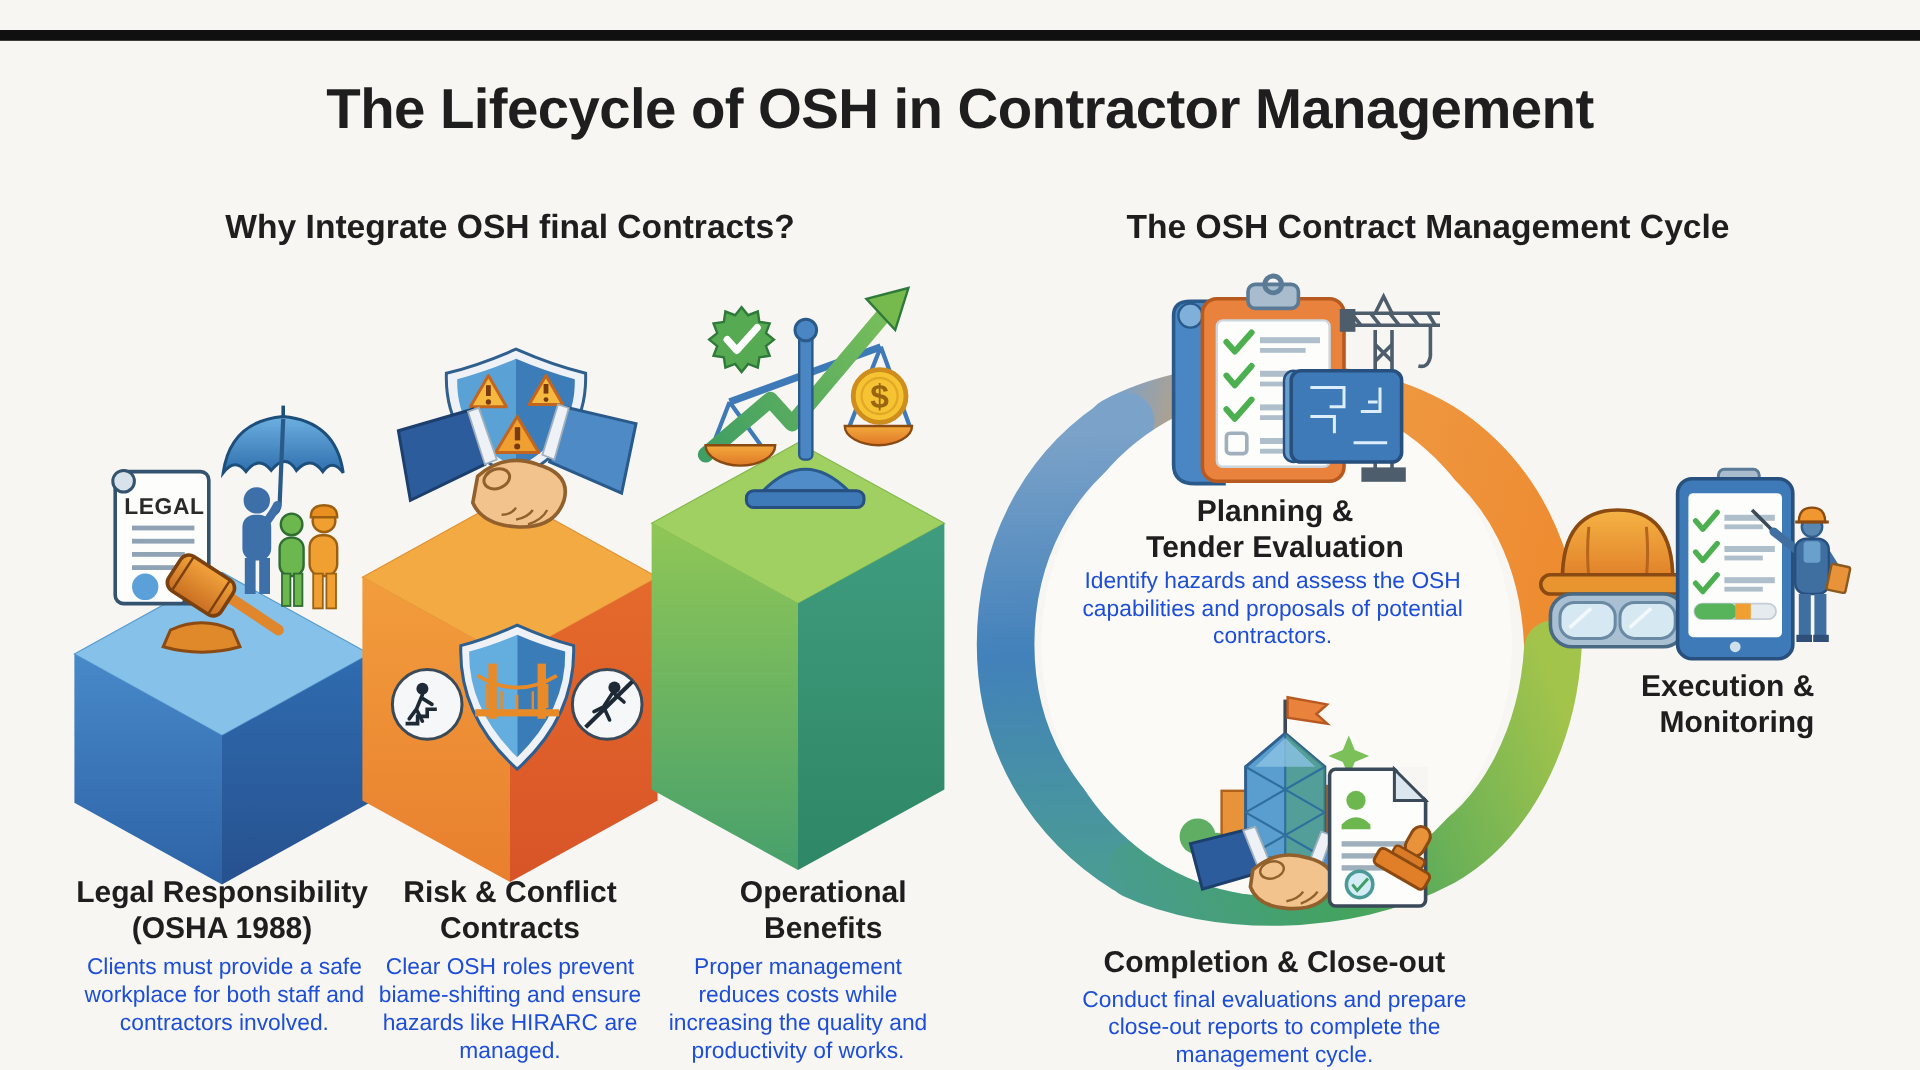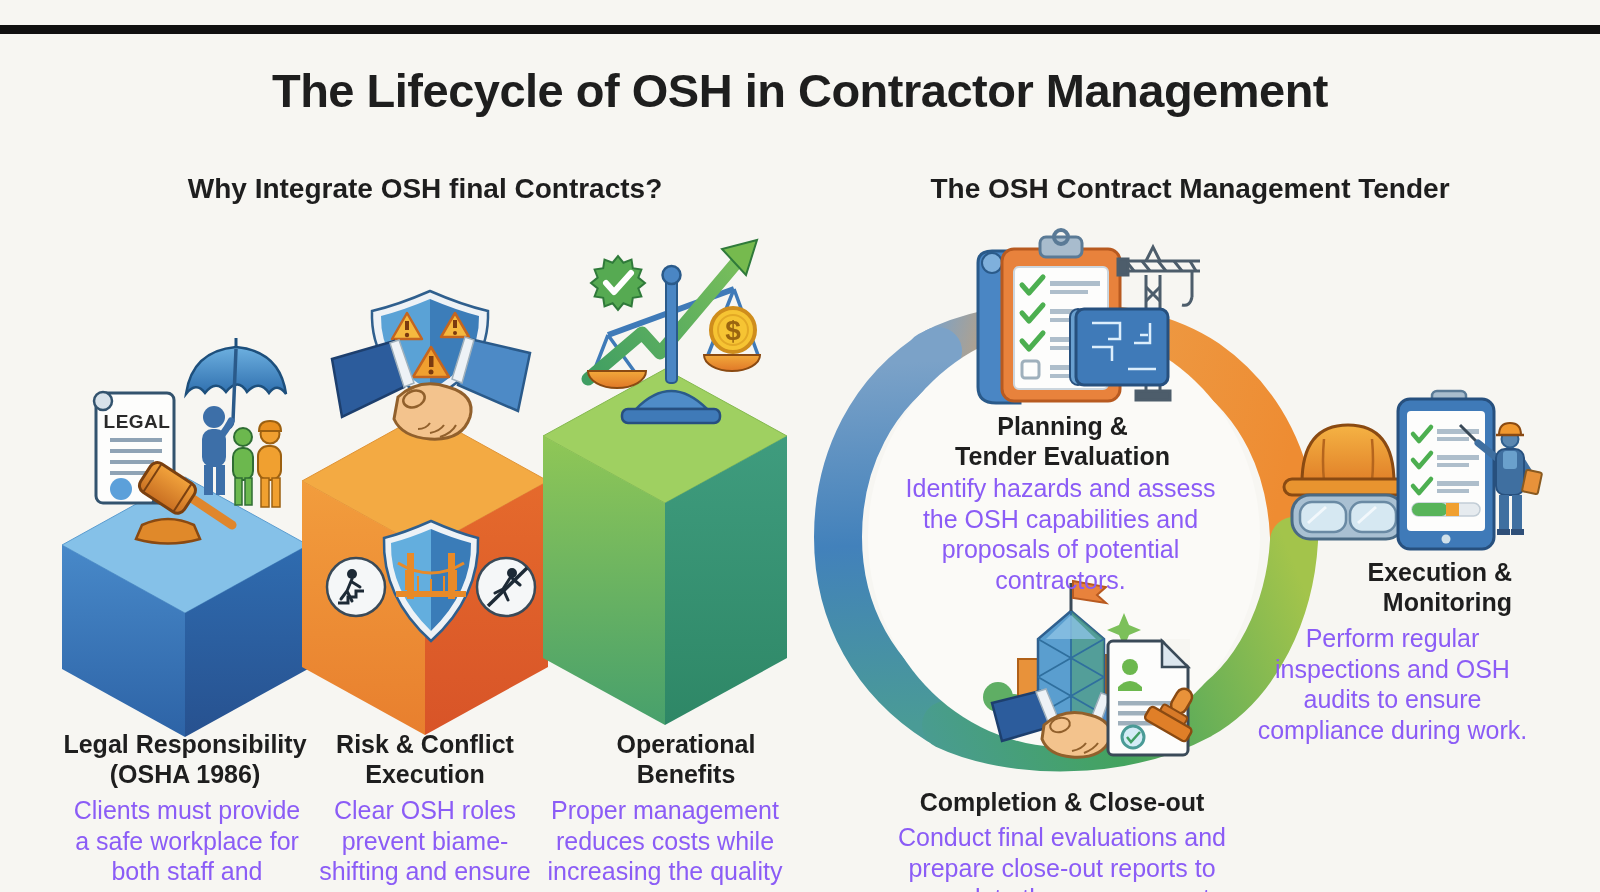--- a/index.html
+++ b/index.html
@@ -20,21 +20,21 @@
     position:absolute;margin:0;top:148px;text-align:center;
     font-size:28px;font-weight:800;z-index:2;
   }
   .section-heading.left{left:60px;width:730px;}
   .section-heading.right{left:870px;width:640px;}
   .gfx{position:absolute;left:0;top:0;z-index:1;}
   .pillar-title,.step-title{
     position:absolute;text-align:center;font-weight:800;font-size:25px;line-height:1.2;z-index:2;
   }
   .pillar-desc,.step-desc{
-    position:absolute;text-align:center;font-weight:500;font-size:25px;line-height:1.22;z-index:2;color:#8b5cf6;
+    position:absolute;text-align:center;font-weight:500;font-size:19px;line-height:1.22;z-index:2;color:#1d4ed8;
   }
   .t-p1{left:45px;top:704px;width:280px;}
   .t-p2{left:305px;top:704px;width:240px;}
   .t-p3{left:566px;top:704px;width:240px;}
   .d-p1{left:64px;top:770px;width:246px;}
   .d-p2{left:308px;top:770px;width:234px;}
   .d-p3{left:542px;top:770px;width:246px;}
   .t-s1{left:905px;top:386px;width:315px;}
   .d-s1{left:888px;top:448px;width:345px;}
   .t-s2{left:1272px;top:532px;width:240px;text-align:right;}
@@ -43,21 +43,21 @@
   .d-s3{left:888px;top:797px;width:348px;}
 </style>
 </head>
 <body>
 
 <div class="stage">
   <div class="top-bar"></div>
 
   <h1 class="main-title">The Lifecycle of OSH in Contractor Management</h1>
   <h2 class="section-heading left">Why Integrate OSH final Contracts?</h2>
-  <h2 class="section-heading right">The OSH Contract Management Tender</h2>
+  <h2 class="section-heading right">The OSH Contract Management Cycle</h2>
 
   <svg class="gfx" width="1600" height="892" viewBox="0 0 1600 892">
     <defs>
       <linearGradient id="gO" gradientUnits="userSpaceOnUse" x1="920" y1="340" x2="1290" y2="430">
         <stop offset="0" stop-color="#7ba2c8"></stop>
           <stop offset="0.3" stop-color="#eda04b"></stop>
           <stop offset="1" stop-color="#ee8c32"></stop>
       </linearGradient>
       <linearGradient id="gB" gradientUnits="userSpaceOnUse" x1="860" y1="340" x2="880" y2="700">
         <stop offset="0" stop-color="#7ba2c8"></stop>
@@ -367,43 +367,42 @@
     </g>
     <g transform="rotate(30 1170 696)">
       <rect x="1162" y="660" width="16" height="26" rx="8" fill="#e8923a" stroke="#8a4a12" stroke-width="2.5"></rect>
       <rect x="1156" y="684" width="28" height="9" rx="3" fill="#d87a28" stroke="#8a4a12" stroke-width="2"></rect>
       <rect x="1146" y="692" width="48" height="15" rx="4" fill="#e07f28" stroke="#8a4a12" stroke-width="2.5"></rect>
     </g>
   </svg>
 
   <div class="pillar-title t-p1">
     <div>Legal Responsibility</div>
-    <div>(OSHA 1986)</div>
+    <div>(OSHA 1988)</div>
   </div>
   <div class="pillar-desc d-p1">Clients must provide a safe workplace for both staff and contractors involved.</div>
 
   <div class="pillar-title t-p2">
     <div>Risk &amp; Conflict</div>
-    <div>Execution</div>
+    <div>Contracts</div>
   </div>
   <div class="pillar-desc d-p2">Clear OSH roles prevent biame-shifting and ensure hazards like HIRARC are managed.</div>
 
   <div class="pillar-title t-p3">
     <div>Operational</div>
     <div>Benefits</div>
   </div>
   <div class="pillar-desc d-p3">Proper management reduces costs while increasing the quality and productivity of works.</div>
 
   <div class="step-title t-s1">
     <div>Planning &amp;</div>
     <div>Tender Evaluation</div>
   </div>
   <div class="step-desc d-s1">Identify hazards and assess the OSH capabilities and proposals of potential contractors.</div>
 
   <div class="step-title t-s2">
     <div>Execution &amp;</div>
     <div>Monitoring</div>
   </div>
-  <div class="step-desc d-s2">Perform regular inspections and OSH audits to ensure compliance during work.</div>
 
   <div class="step-title t-s3">Completion &amp; Close-out</div>
   <div class="step-desc d-s3">Conduct final evaluations and prepare close-out reports to complete the management cycle.</div>
 </div>
 
 </body></html>

